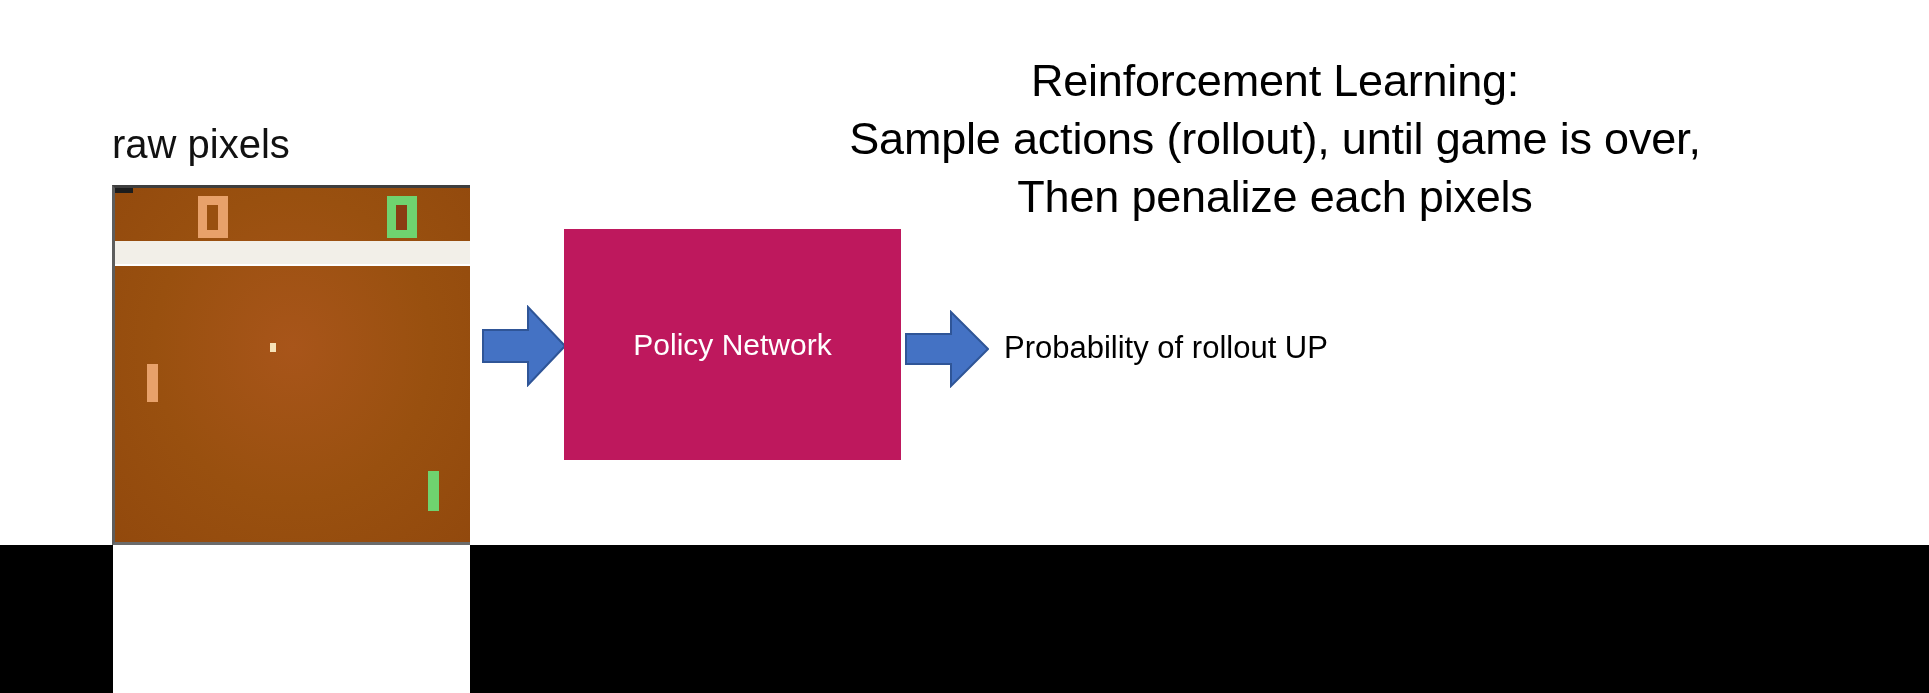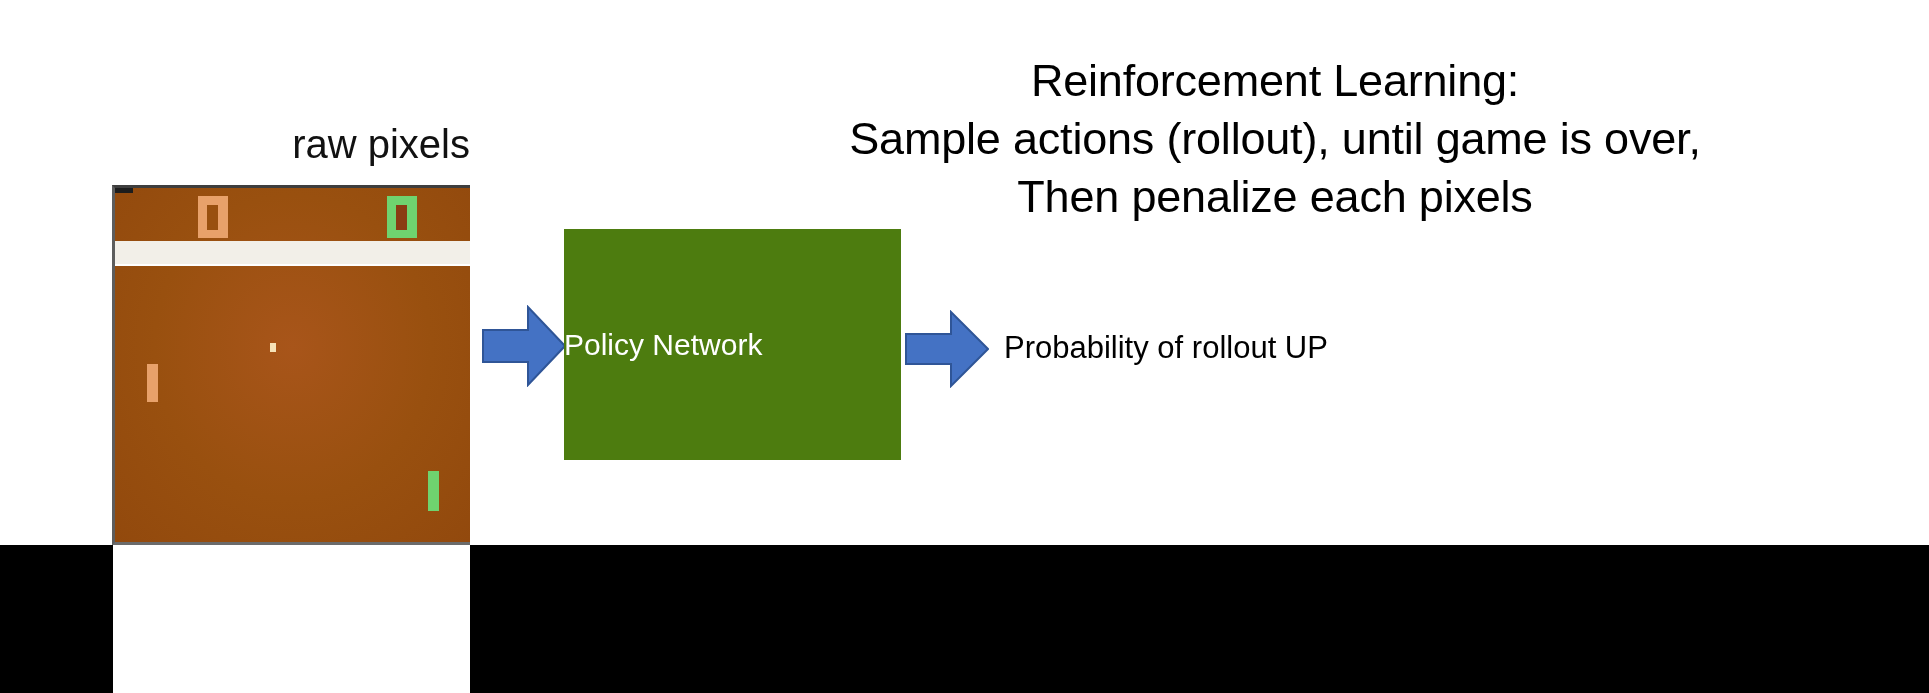--- a/index.html
+++ b/index.html
@@ -35,21 +35,21 @@
     white-space: nowrap;
   }
   #heading .hline { display: block; }
 
   
   #raw-pixels-label {
     position: absolute;
     left: 112px;
     top: 122px;
     width: 358px;
-    text-align: right;
+    text-align: left;
     font-size: 40px;
     color: #111111;
     font-family: "Liberation Sans", sans-serif;
   }
 
   
   #pong-frame {
     position: absolute;
     left: 112px;
     top: 185px;
@@ -142,24 +142,24 @@
   #arrow-input  { left: 482px; top: 305px; width: 84px; height: 82px; }
   #arrow-output { left: 905px; top: 310px; width: 84px; height: 78px; }
 
   
   #policy-box {
     position: absolute;
     left: 564px;
     top: 229px;
     width: 337px;
     height: 231px;
-    background: #4d7c0f;
+    background: #be185d;
     display: flex;
     align-items: center;
-    justify-content: flex-start;
+    justify-content: center;
   }
   #policy-box-label {
     color: #ffffff;
     font-size: 30px;
     font-family: "Liberation Sans", sans-serif;
     text-align: center;
   }
 
   
   #output-label {

